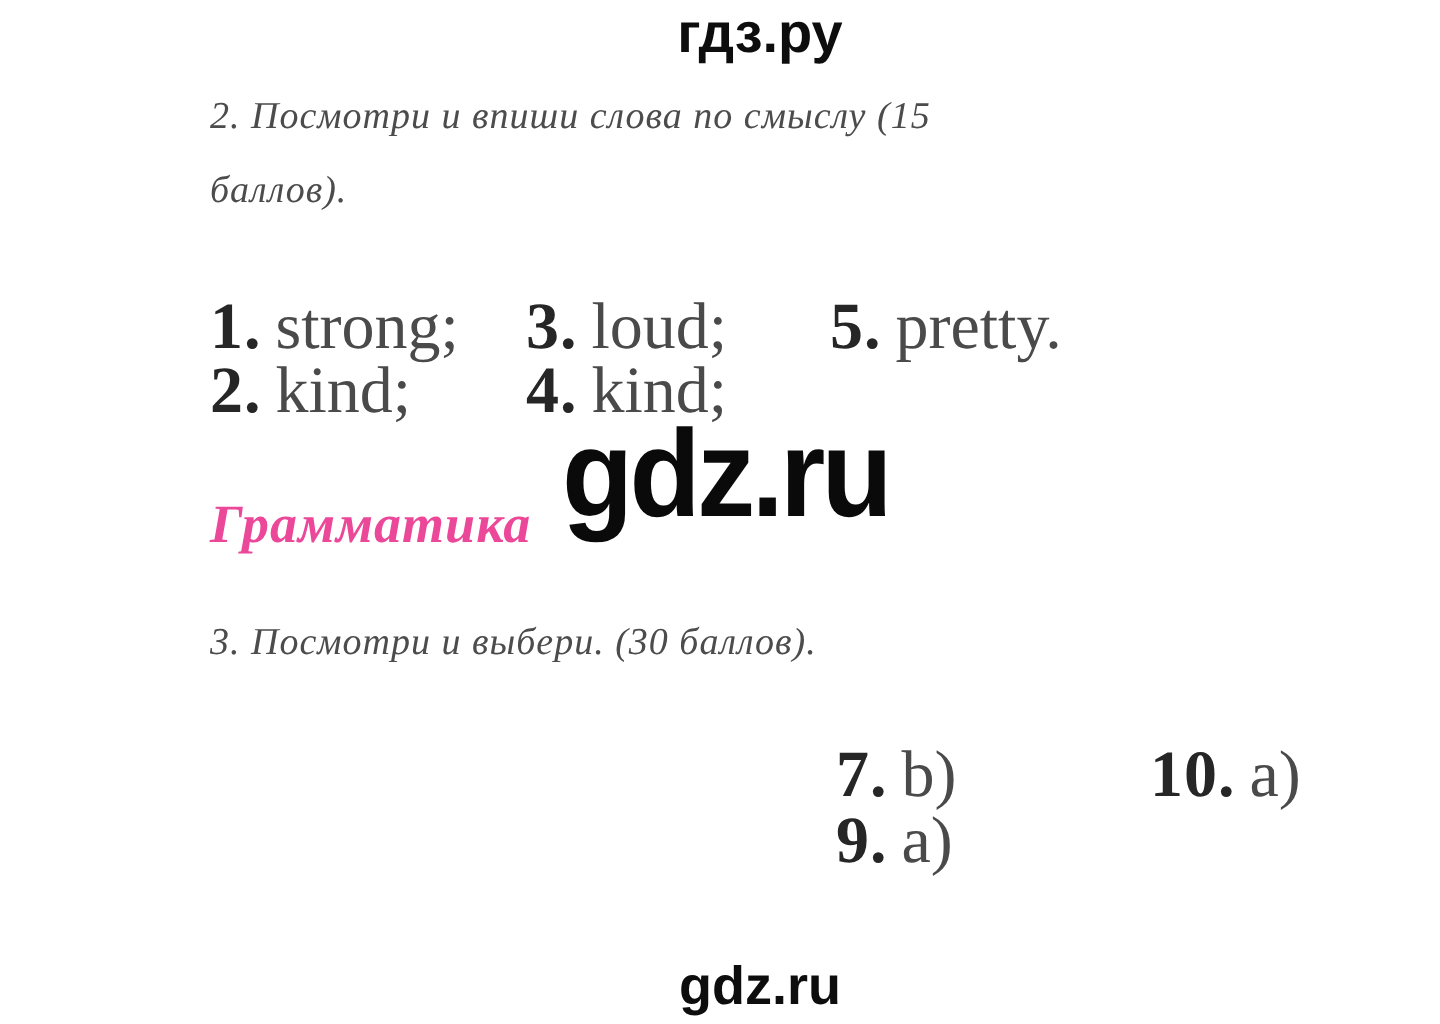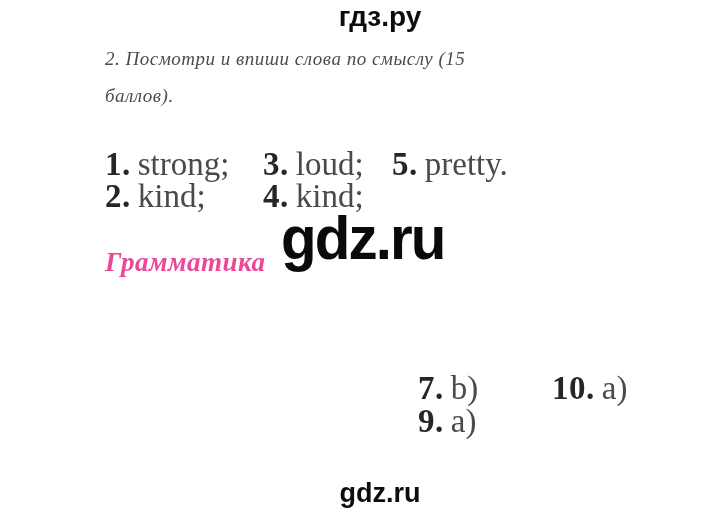--- a/index.html
+++ b/index.html
@@ -83,25 +83,25 @@
     width: 720px;
     text-align: center;
     font-family: "Liberation Sans", sans-serif;
     font-weight: 700;
     font-size: 27px;
     color: #0d0d0d;
   }
   
   .t2.c1 { left: 85px;  top: 148px; }
   .t2.c2 { left: 243px; top: 148px; }
-  .t2.c3 { left: 372px; top: 148px; }
+  .t2.c3 { left: 395px; top: 148px; }
   .t3.c1 { left: 85px;  top: 372px; }
   .t3.c2 { left: 243px; top: 372px; }
   .t3.c3 { left: 398px; top: 372px; }
-  .t3.c4 { left: 532px; top: 372px; text-align: right; }
+  .t3.c4 { left: 555px; top: 372px; text-align: right; }
 </style>
 </head>
 <body>
 
 <div class="page">
 
   <div class="site-header">гдз.ру</div>
 
   <div class="instruction instr2">
     <div>2. Посмотри и впиши слова по смыслу (15</div>
@@ -117,20 +117,21 @@
     <div class="ans"><b>4.</b><span>kind;</span></div>
   </div>
   <div class="answers-col t2 c3">
     <div class="ans"><b>5.</b><span>pretty.</span></div>
   </div>
 
   <div class="grammar-heading">Грамматика</div>
 
   <div class="watermark-large">gdz.ru</div>
 
+  <div class="instruction instr3">3. Посмотри и выбери. (30 баллов).</div>
 
   <div class="answers-col t3 c3">
     <div class="ans"><b>7.</b><span>b)</span></div>
     <div class="ans"><b>9.</b><span>a)</span></div>
   </div>
   <div class="answers-col t3 c4">
     <div class="ans"><b>10.</b><span>a)</span></div>
   </div>
 
   <div class="footer-watermark">gdz.ru</div>

